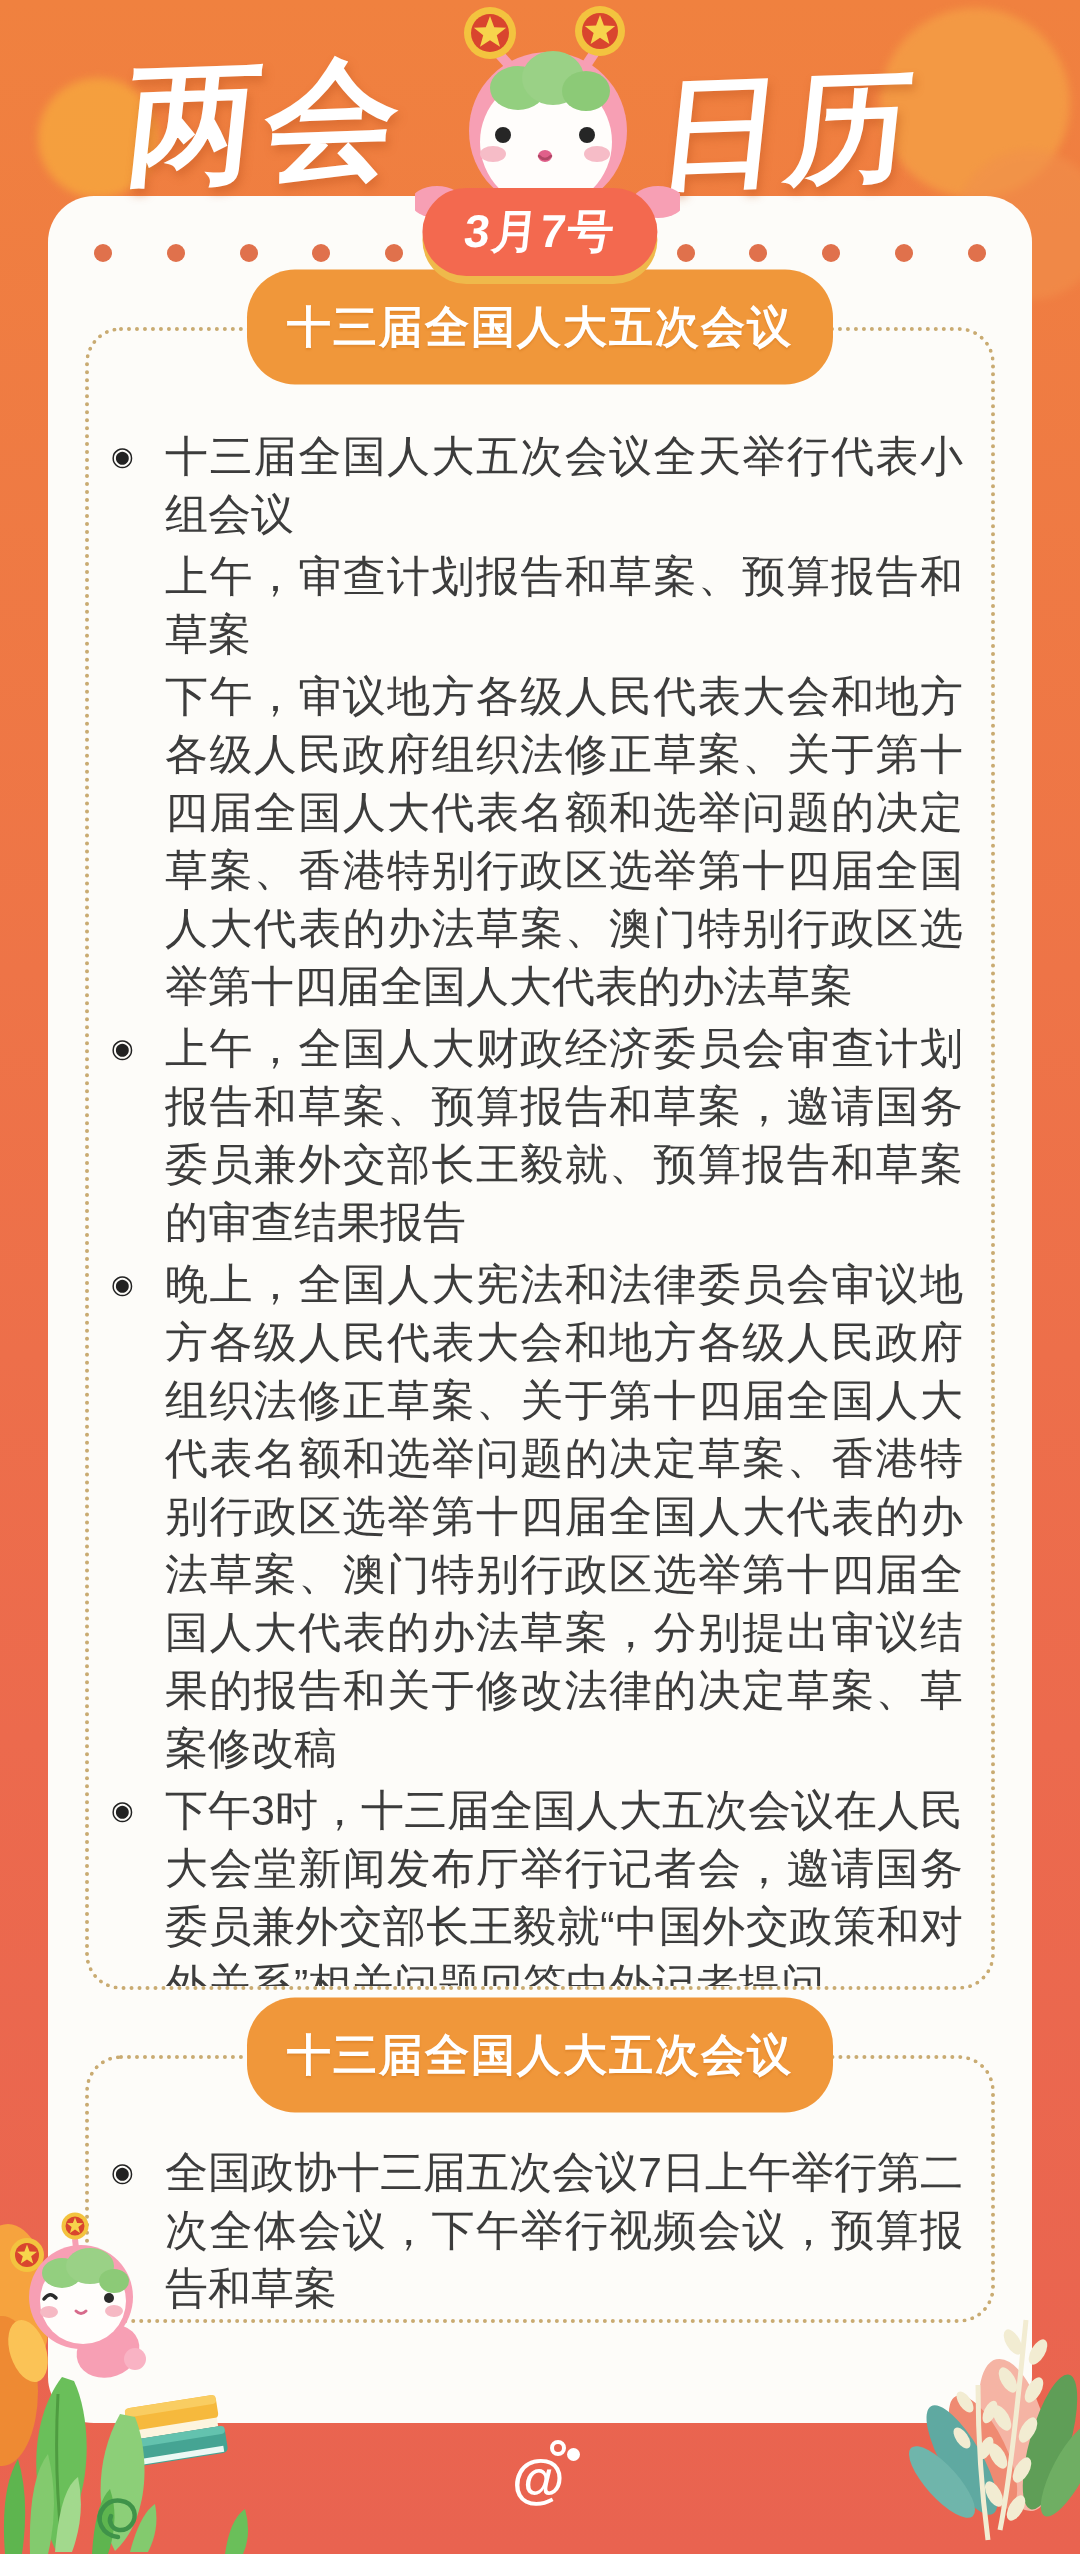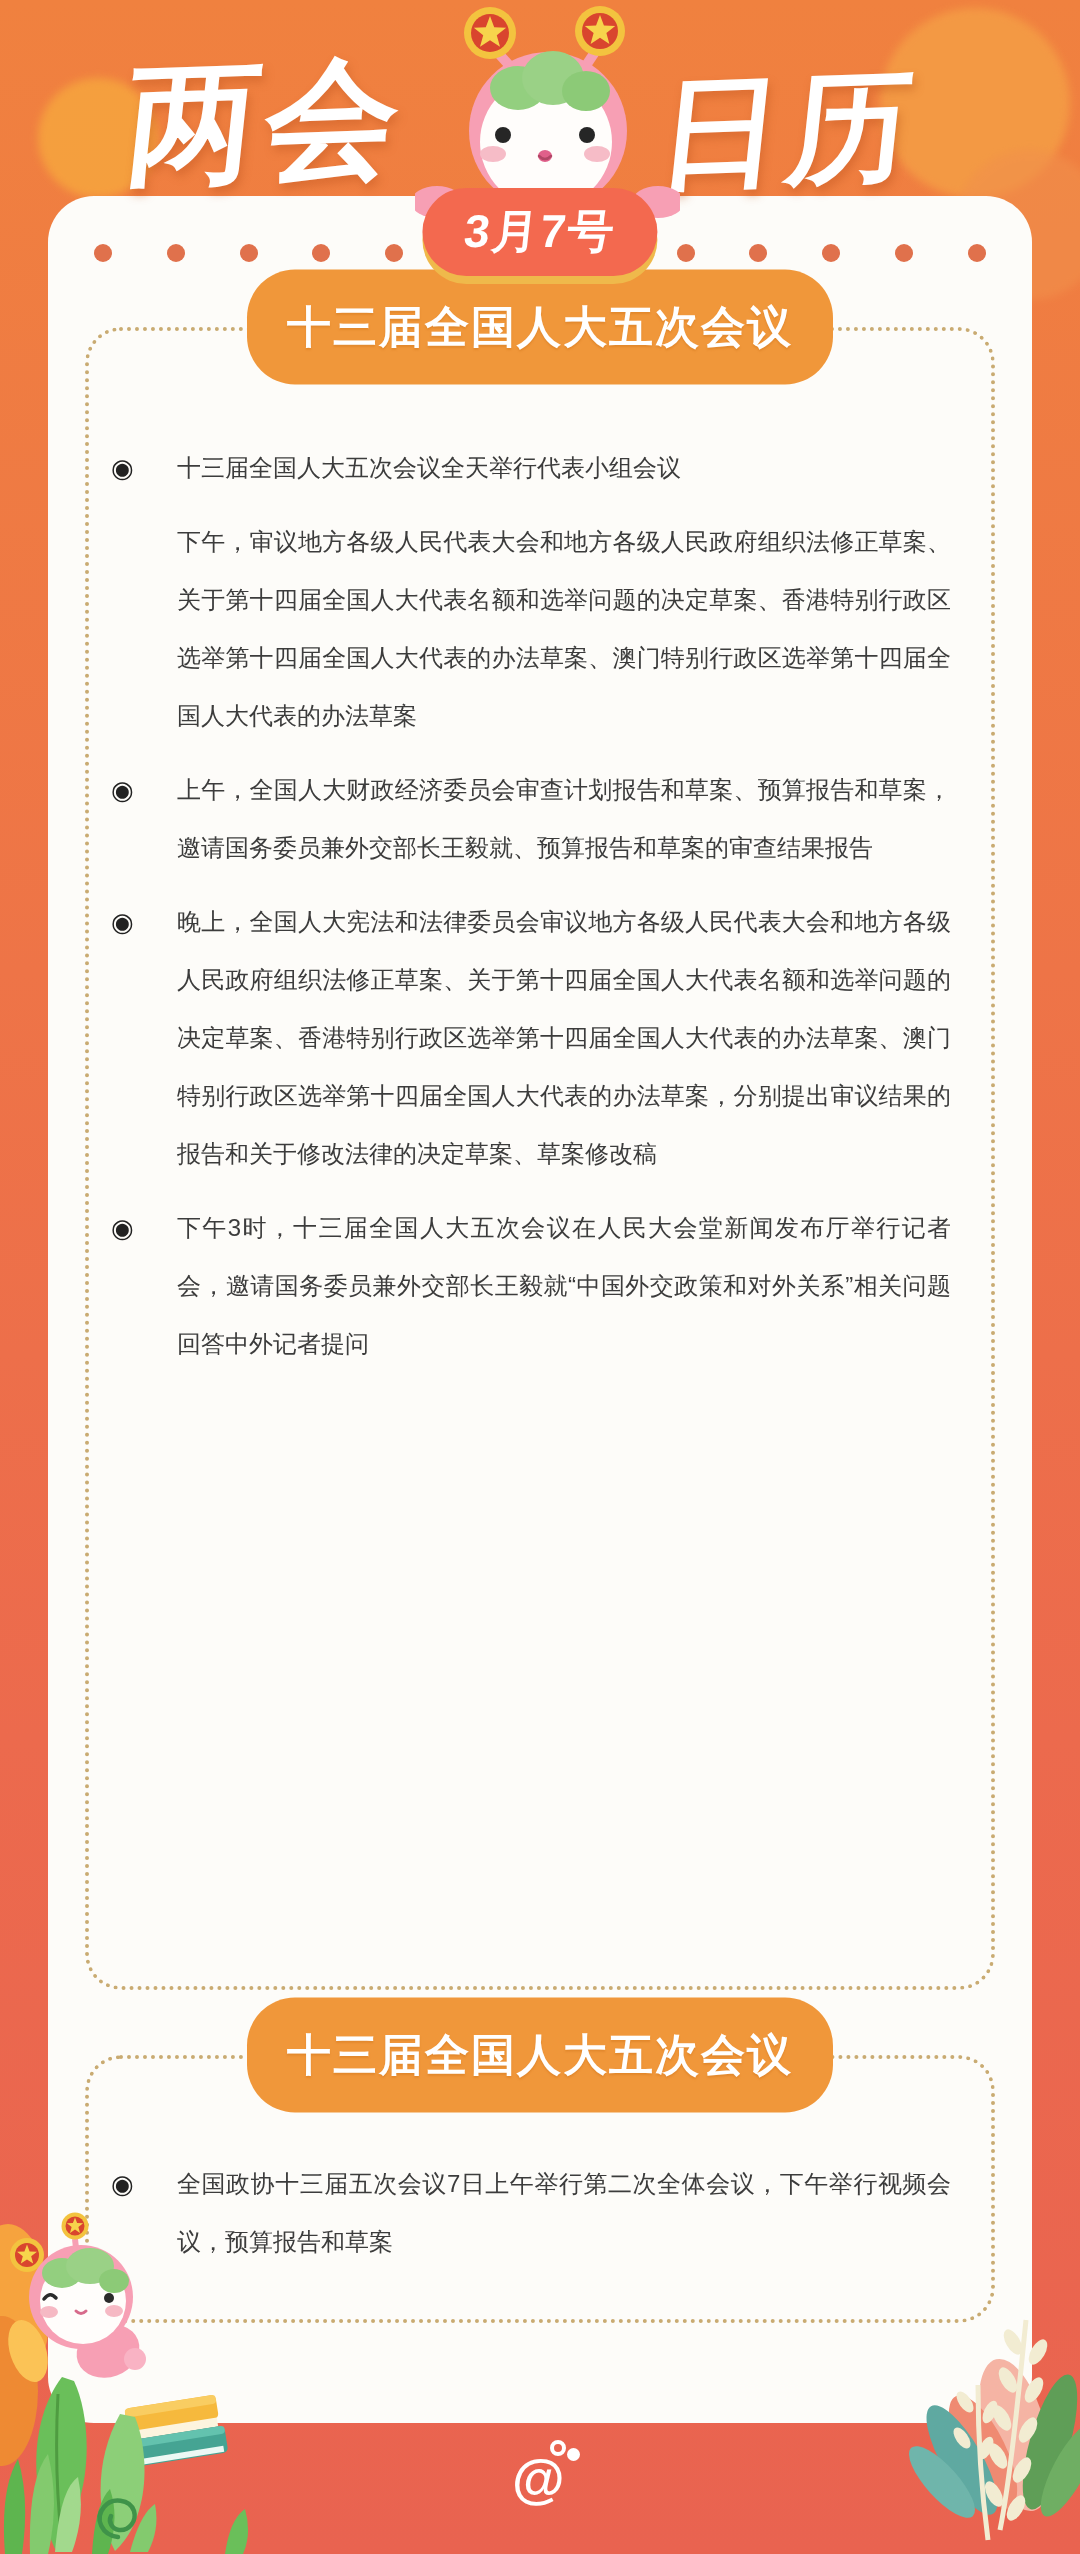--- a/index.html
+++ b/index.html
@@ -53,21 +53,21 @@
     position:absolute;left:50%;top:0;transform:translate(-50%,-50%);
     background:#f0973a;color:#fff;font-weight:bold;font-size:44px;
     padding:28px 40px;border-radius:48px;white-space:nowrap;letter-spacing:2px;
     text-shadow:0 2px 2px rgba(200,110,20,.35);
     text-align:right;
   }
   .pill-wrap{position:absolute;left:37px;width:910px;height:0;z-index:2;}
   .pw-1{top:131px;} .pw-2{top:1859px;}
 
   .panel .li{position:relative;margin:0;}
-  .panel p{margin:16px;font-size:24px;line-height:58px;color:#3c3c3c;text-align:justify;}
+  .panel p{margin:4px;font-size:43px;line-height:58px;color:#3c3c3c;text-align:justify;}
   .marker{
     position:absolute;left:-50px;top:13px;font-size:26px;line-height:32px;color:#222;
   }
   .mb-a{margin-bottom:62px;} .mb-b{margin-bottom:38px;} .mb-c{margin-bottom:70px;}
   .mb-d{margin-bottom:62px;} .mb-e{margin-bottom:46px;}
 
   
   .mascot-bottom{position:absolute;left:0;bottom:0;z-index:2;}
   .plant-right{position:absolute;right:0;bottom:0;z-index:2;}
 
@@ -146,20 +146,21 @@
         <i></i>
         <i></i>
         <i></i>
     </div>
 
     <section class="panel panel-1">
       <div class="li mb-a">
         <span class="marker">◉</span>
         <p>十三届全国人大五次会议全天举行代表小组会议</p>
       </div>
+      <p class="mb-b">上午，审查计划报告和草案、预算报告和草案</p>
       <p class="mb-c">下午，审议地方各级人民代表大会和地方各级人民政府组织法修正草案、关于第十四届全国人大代表名额和选举问题的决定草案、香港特别行政区选举第十四届全国人大代表的办法草案、澳门特别行政区选举第十四届全国人大代表的办法草案</p>
 
       <div class="li mb-d">
         <span class="marker">◉</span>
         <p>上午，全国人大财政经济委员会审查计划报告和草案、预算报告和草案，邀请国务委员兼外交部长王毅就、预算报告和草案的审查结果报告</p>
       </div>
 
       <div class="li mb-e">
         <span class="marker">◉</span>
         <p>晚上，全国人大宪法和法律委员会审议地方各级人民代表大会和地方各级人民政府组织法修正草案、关于第十四届全国人大代表名额和选举问题的决定草案、香港特别行政区选举第十四届全国人大代表的办法草案、澳门特别行政区选举第十四届全国人大代表的办法草案，分别提出审议结果的报告和关于修改法律的决定草案、草案修改稿</p>

